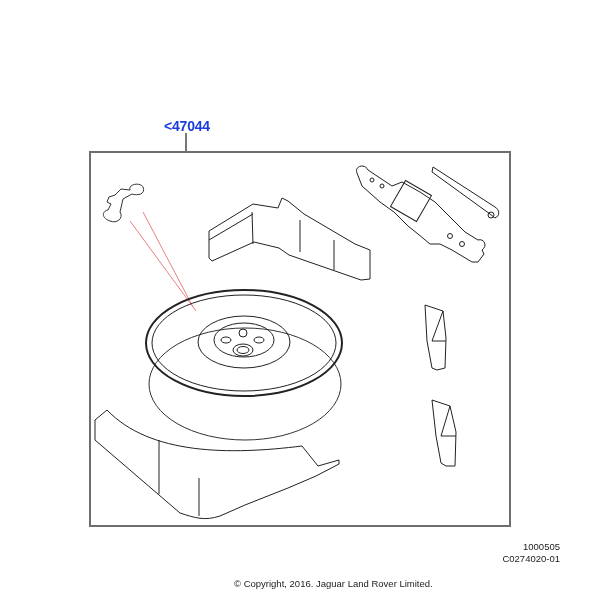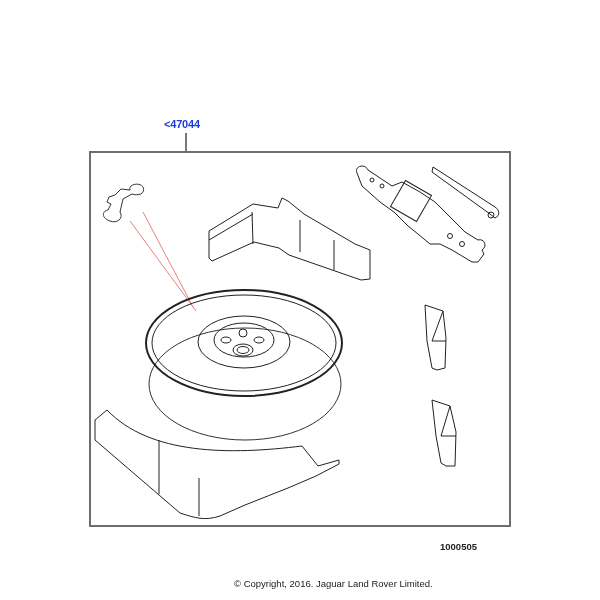--- a/index.html
+++ b/index.html
@@ -1,21 +1,21 @@
 <!DOCTYPE html>
 <html><head>
 <meta charset="utf-8">
 <style>
   html, body { margin:0; padding:0; background:#ffffff; }
   body { width:600px; height:600px; position:relative; overflow:hidden; font-family:"Liberation Sans", sans-serif; }
-  .callout { position:absolute; left:164px; top:118px; font-size:11px; font-weight:bold; color:#1a3cdc; letter-spacing:-0.2px; cursor:pointer; }
+  .callout { position:absolute; left:164px; top:118px; font-size:14px; font-weight:bold; color:#1a3cdc; letter-spacing:-0.2px; cursor:pointer; }
   .leader { position:absolute; left:185px; top:133px; width:2px; height:19px; background:#777; }
   .frame { position:absolute; left:89px; top:151px; width:422px; height:376px; border:2px solid #6e6e6e; box-sizing:border-box; }
   .art { position:absolute; left:0; top:0; }
-  .meta { position:absolute; left:440px; top:541px; width:120px; text-align:left; font-size:9.5px; color:#222; line-height:12px;font-weight:bold; }
+  .meta { position:absolute; left:440px; top:541px; width:120px; text-align:right; font-size:9.5px; color:#222; line-height:12px; }
   .copyright { position:absolute; left:234px; top:578px; font-size:9.5px; color:#222; }
 </style>
 </head>
 <body>
 
 <div class="callout">&lt;47044</div>
 <div class="leader"></div>
 
 <div class="frame"></div>
 
@@ -78,14 +78,15 @@
 
   <g>
     <path d="M95,420 L107,410 C150,455 230,455 302,446 L318,466 L339,460 L339,464 L316,476 L288,488 L245,505 L220,516 C205,521 195,518 180,513 L95,440 Z"></path>
     <path d="M159,440 L159,494"></path>
     <path d="M199,478 L199,516"></path>
   </g>
 </svg>
 
 <div class="meta">
   <div>1000505</div>
+  <div>C0274020-01</div>
 </div>
 <div class="copyright">© Copyright, 2016. Jaguar Land Rover Limited.</div>
 
 </body></html>

